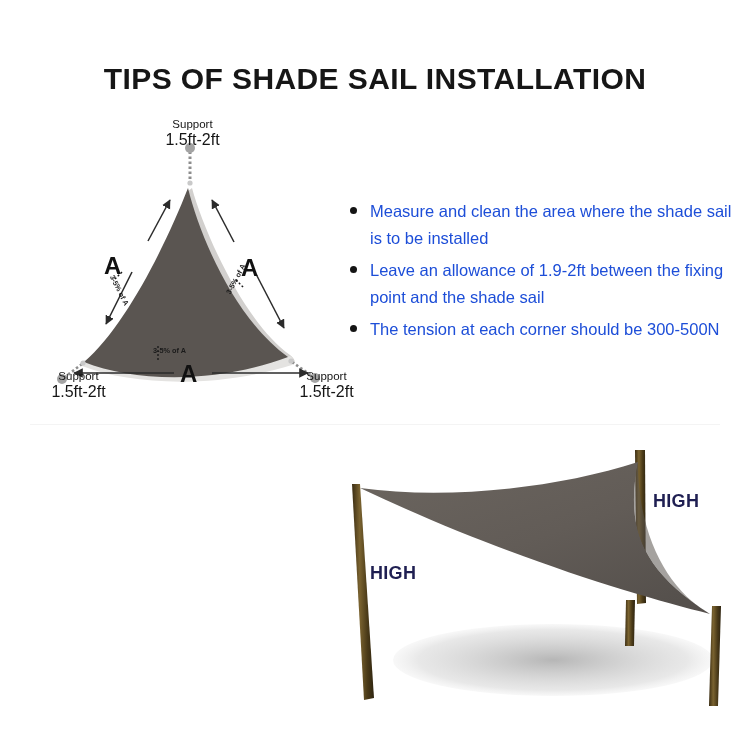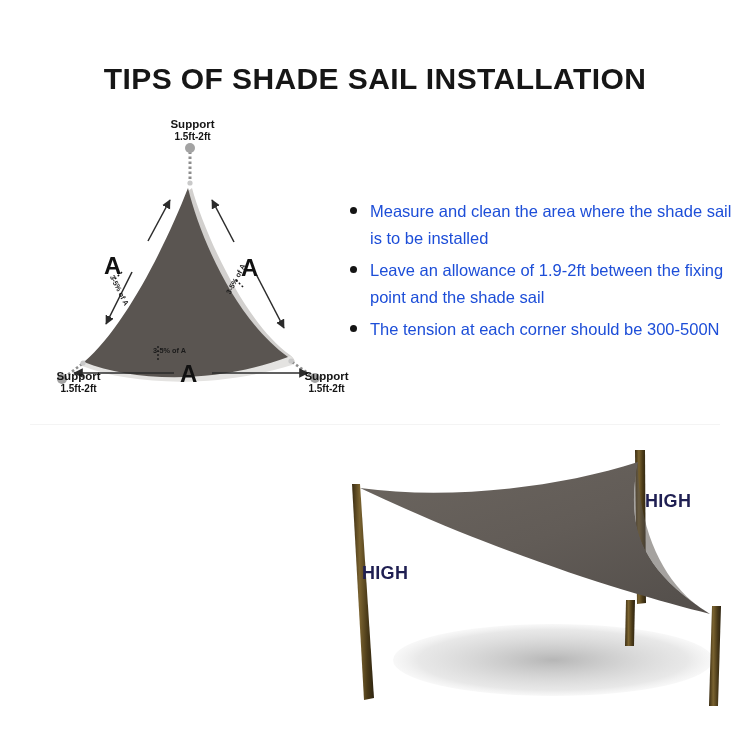--- a/index.html
+++ b/index.html
@@ -21,23 +21,23 @@
   
   .divider {
     position:absolute; left:30px; top:424px; width:690px; height:1px;
     background:#f4f4f4;
   }
 
   
   .tri-diagram { position:absolute; left:22px; top:112px; width:340px; height:300px; }
   .tri-svg { position:absolute; left:0; top:0; }
 
-  .lbl { position:absolute; color:#151515; font-weight:bold; line-height:1.15; white-space:nowrap; }
+  .lbl { position:absolute; color:#151515; font-weight:normal; line-height:1.15; white-space:nowrap; }
   .lbl-support { font-size:11.5px; text-align:center; }
-  .lbl-support .sub { font-size:10px; display:block; }
+  .lbl-support .sub { font-size:16px; display:block; }
 
   .lbl-top    { left:113px; top:6px;   width:115px; }
   .lbl-bl     { left:4px;   top:258px; width:105px; }
   .lbl-br     { left:252px; top:258px; width:105px; }
 
   .lbl-A { font-size:24px; font-weight:bold; color:#111; }
   .lbl-A-left  { left:82px;  top:140px; }
   .lbl-A-right { left:219px; top:142px; }
   .lbl-A-bot   { left:158px; top:248px; }
 
@@ -60,21 +60,21 @@
   .bullets-tr { position:absolute; left:348px; top:198px; width:390px; }
   .bullets-tr li { font-size:16.5px; line-height:27px; margin-bottom:5px; }
 
   .bullets-bl { position:absolute; left:38px; top:503px; width:306px; }
   .bullets-bl li { font-size:16.5px; line-height:30px; margin-bottom:3px; }
 
   
   .sail-illus { position:absolute; left:338px; top:428px; width:400px; height:295px; }
   .sail-svg { position:absolute; left:0; top:0; }
 
-  .hl { position:absolute; font-size:18px; font-weight:bold; color:#1f1f52; letter-spacing:0.3px; }
+  .hl { position:absolute; font-size:18px; font-weight:bold; color:#1f1f52; letter-spacing:0.3px;padding-left:8px; }
   .hl-left  { left:24px;  top:135px; }
   .hl-right { left:307px; top:63px; }
 </style>
 </head>
 <body>
 
 <div class="page">
 
   <div class="title">TIPS OF SHADE SAIL INSTALLATION</div>
 

